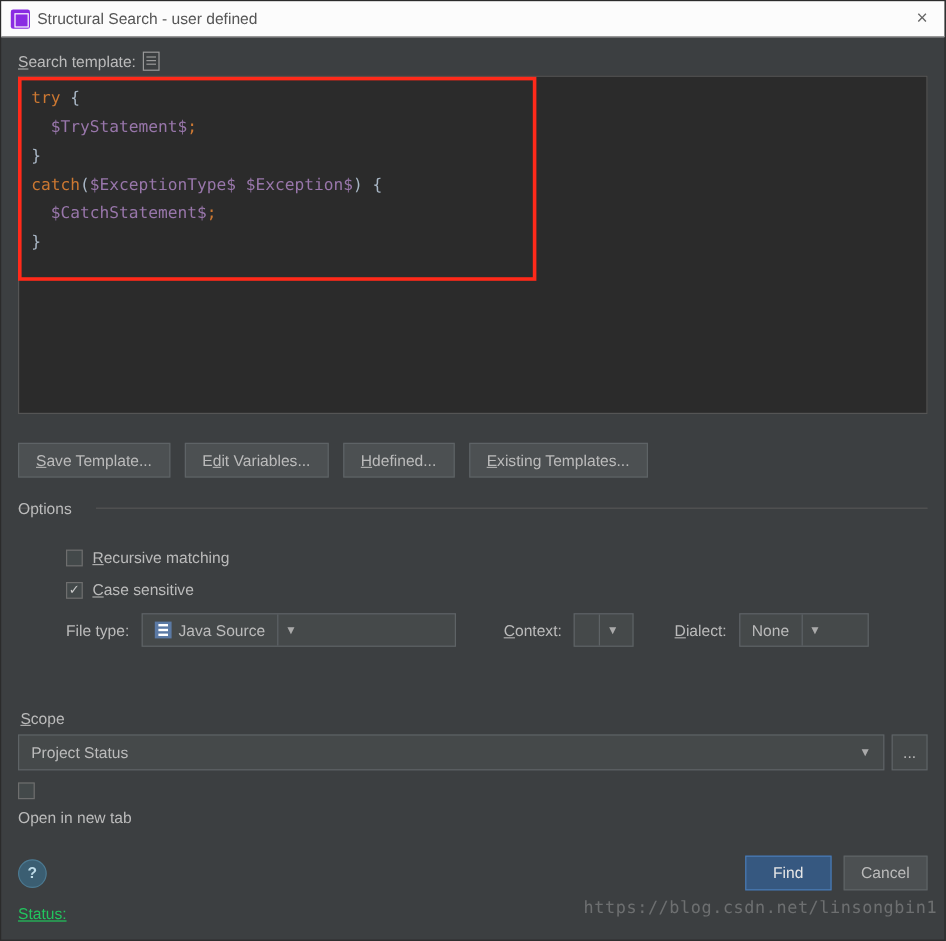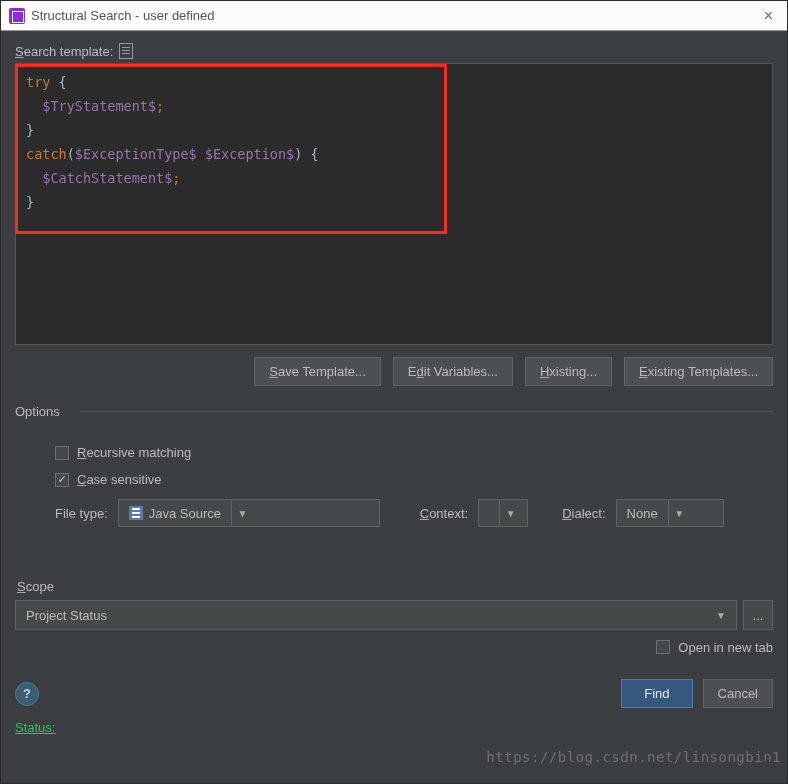--- a/index.html
+++ b/index.html
@@ -62,21 +62,21 @@
   .semi { color: #cc7832; }
   .brace { color: #a9b7c6; }
   .paren { color: #a9b7c6; }
   .highlight-box {
     position:absolute;
     left: 0px; top: 1px;
     width: 432px; height: 170px;
     border: 3px solid #ff2a1a;
     pointer-events:none;
   }
-  .btn-row { display:flex; justify-content:flex-end; gap:12px; margin-top:12px;}
+  .btn-row { display:flex; justify-content:flex-start; gap:12px; margin-top:24px;}
   button.std {
     background: #4c5052;
     border: 1px solid #5e6366;
     color: #bbbbbb;
     padding: 6px 14px;
     font-size: 13px;
     cursor: pointer;
     min-width: 0;
   }
   fieldset.options {
@@ -117,21 +117,21 @@
   .scope-row { display:flex; gap:6px; margin-top:6px;}
   .scope-select {
     flex:1; display:flex; align-items:center; justify-content:space-between;
     background:#45494a; border:1px solid #5e6366; height:30px; padding:0 10px;
   }
   .scope-select .cb-arrow { font-size:10px; color:#aaa;}
   .more-btn {
     width:30px; height:30px; background:#45494a; border:1px solid #5e6366;
     display:flex; align-items:center; justify-content:center; color:#bbb; cursor:pointer;
   }
-  .open-row { display:flex; justify-content:flex-end; align-items:flex-start; gap:8px; margin-top:10px;}
+  .open-row { display:flex; justify-content:flex-end; align-items:flex-start; gap:8px; margin-top:10px;flex-direction:column;}
   .footer { display:flex; align-items:center; justify-content:space-between; margin-top:24px;}
   .help-circle {
     width:24px; height:24px; border-radius:50%; background:#3b5e72;
     display:flex;align-items:center;justify-content:center; color:#bedbe8; font-weight:bold;
     border:1px solid #4c7a92;
   }
   .footer-btns { display:flex; gap:10px;}
   button.primary {
     background:#365880; border:1px solid #4a7bb3; color:#e6e6e6;
     padding:6px 22px; font-size:13px;
@@ -168,21 +168,21 @@
 <span class="brace">}</span>
 <span class="kw">catch</span><span class="paren">(</span><span class="var">$ExceptionType$</span><span> </span><span class="var">$Exception$</span><span class="paren">)</span><span class="brace"> {</span>
 <span>  </span><span class="var">$CatchStatement$</span><span class="semi">;</span>
 <span class="brace">}</span></div>
     <div class="highlight-box"></div>
   </div>
 
   <div class="btn-row">
     <button class="std"><span class="underline">S</span><span>ave Template...</span></button>
     <button class="std"><span>E</span><span class="underline">d</span>it Variables...</button>
-    <button class="std"><span class="underline">H</span><span>xisting...</span></button>
+    <button class="std"><span class="underline">H</span><span>defined...</span></button>
     <button class="std"><span class="underline">E</span><span>xisting Templates...</span></button>
   </div>
 
   <fieldset class="options">
     <legend>Options</legend>
 
     <div class="chk-row">
       <span class="chk"></span>
       <span><span class="underline">R</span><span>ecursive matching</span></span>
     </div>

